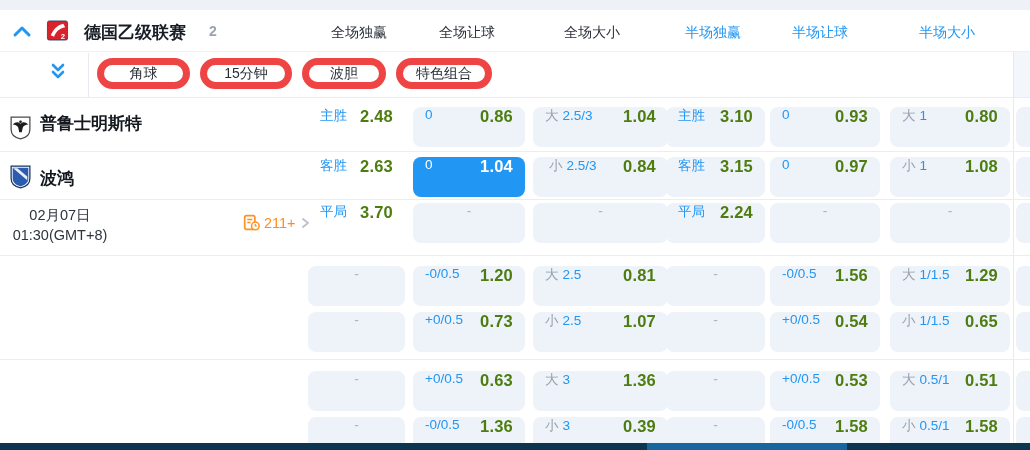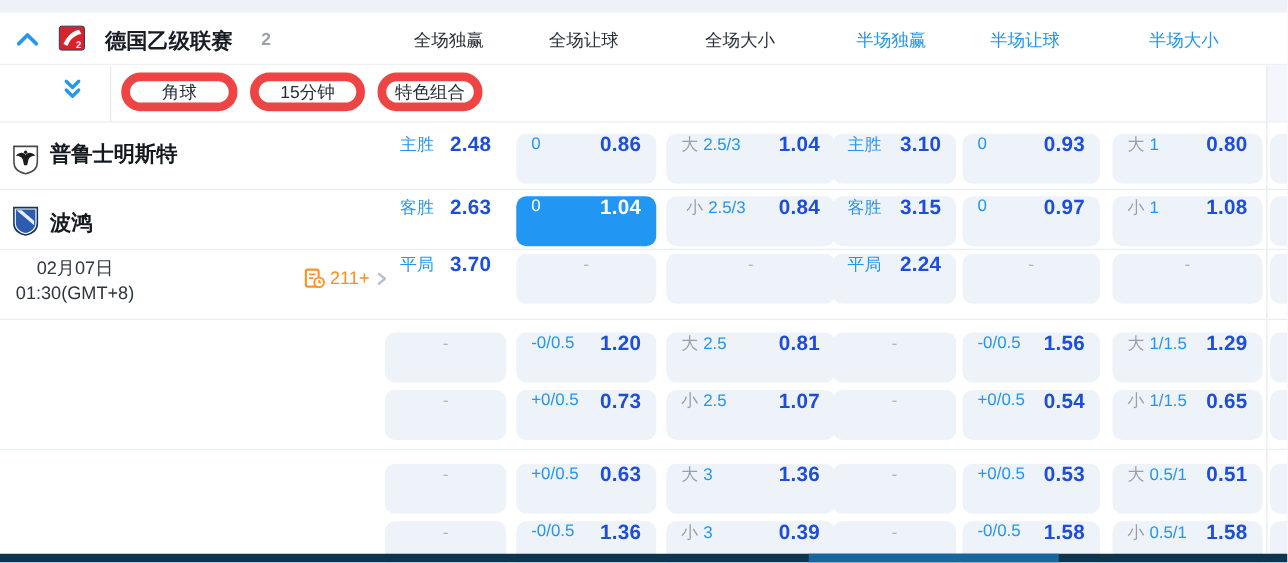--- a/index.html
+++ b/index.html
@@ -45,21 +45,21 @@
   .more-count{font-size:14.5px;color:#ff8d1a;}
 
   
   .cell{position:absolute;height:40px;background:#eef2f9;border-radius:8px;box-sizing:border-box;
         display:flex;align-items:flex-start;justify-content:space-between;padding:0 12px;cursor:pointer;}
   .cell.plain{background:transparent;}
   .cell.selected{background:#2196f3;}
   .cell.selected .lab,.cell.selected .pre,.cell.selected .val{color:#ffffff;}
   .lab{font-size:13.5px;font-weight:500;color:#2196f3;white-space:nowrap;}
   .pre{color:#97a1ad;margin-right:4px;}
-  .val{font-size:16.5px;font-weight:700;color:#1d4ed8;letter-spacing:.2px;}
+  .val{font-size:16.5px;font-weight:700;color:#4d7c0f;letter-spacing:.2px;}
   .dashcell{justify-content:center;cursor:default;}
   .dash{color:#aeb6c2;font-size:14px;}
   .partial{left:1016px;width:14px;border-radius:8px 0 0 8px;padding:0;cursor:default;}
 
   
   .sbar{position:absolute;left:0;top:443px;width:1030px;height:7px;background:#0d3550;}
   .sthumb{position:absolute;left:647px;top:0;width:200px;height:7px;background:#18669e;}
 </style>
 </head>
 <body>
@@ -93,20 +93,21 @@
   <div class="expand">
     <svg width="20" height="20" viewBox="0 0 20 20">
       <polyline points="5,3 10,8 15,3" fill="none" stroke="#2196f3" stroke-width="2.6" stroke-linecap="round" stroke-linejoin="round"></polyline>
       <polyline points="5,10 10,15 15,10" fill="none" stroke="#2196f3" stroke-width="2.6" stroke-linecap="round" stroke-linejoin="round"></polyline>
     </svg>
   </div>
   <div class="vdiv"></div>
   <div class="pills">
     <div class="pill">角球</div>
     <div class="pill">15分钟</div>
+    <div class="pill">波胆</div>
     <div class="pill">特色组合</div>
   </div>
   <div class="rtint"></div>
   <div class="sub-line"></div>
   <div class="rline"></div>
 
   <div class="hline" style="top:151px"></div>
   <div class="hline" style="top:199px"></div>
   <div class="hline" style="top:255px"></div>
   <div class="hline" style="top:359px"></div>

